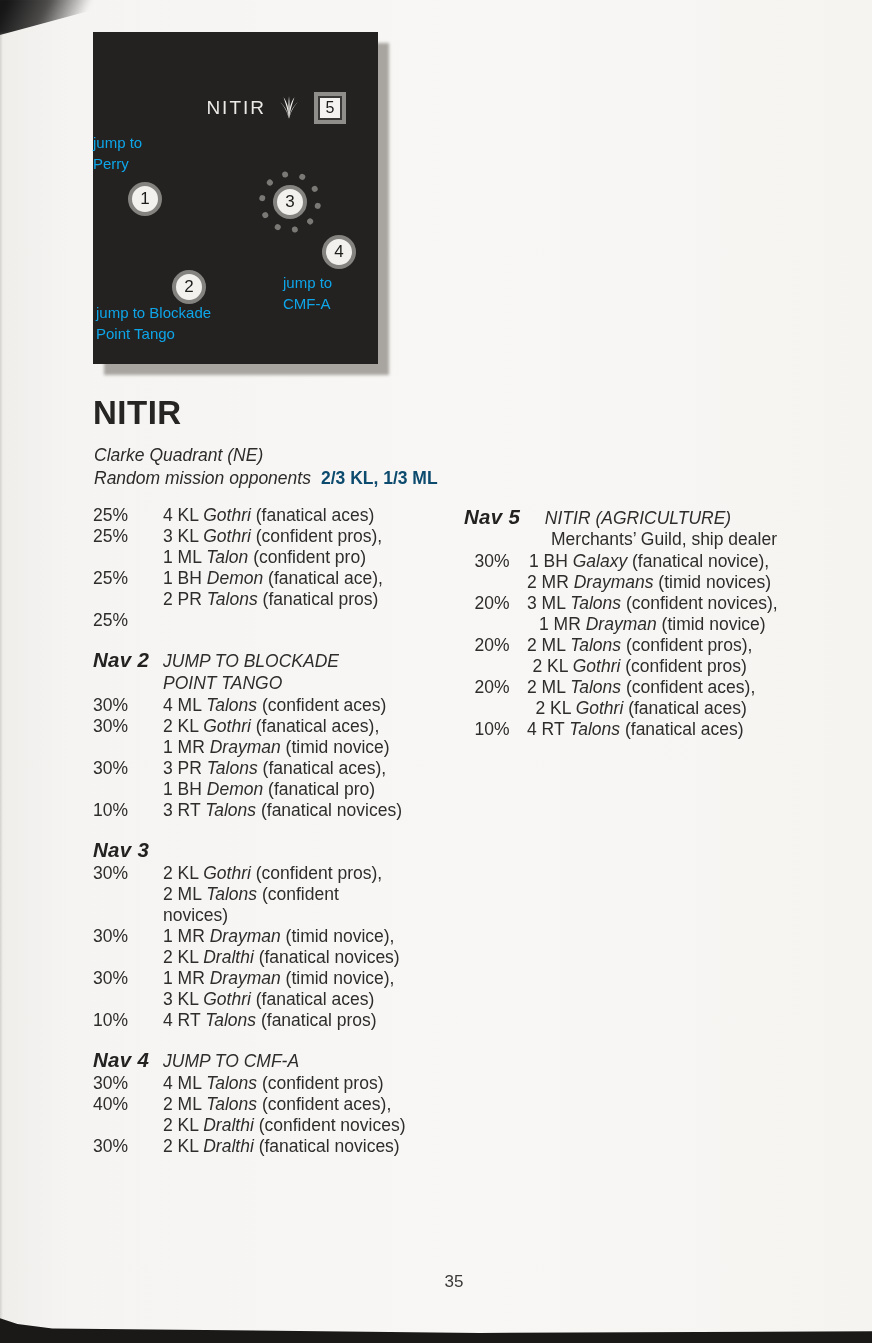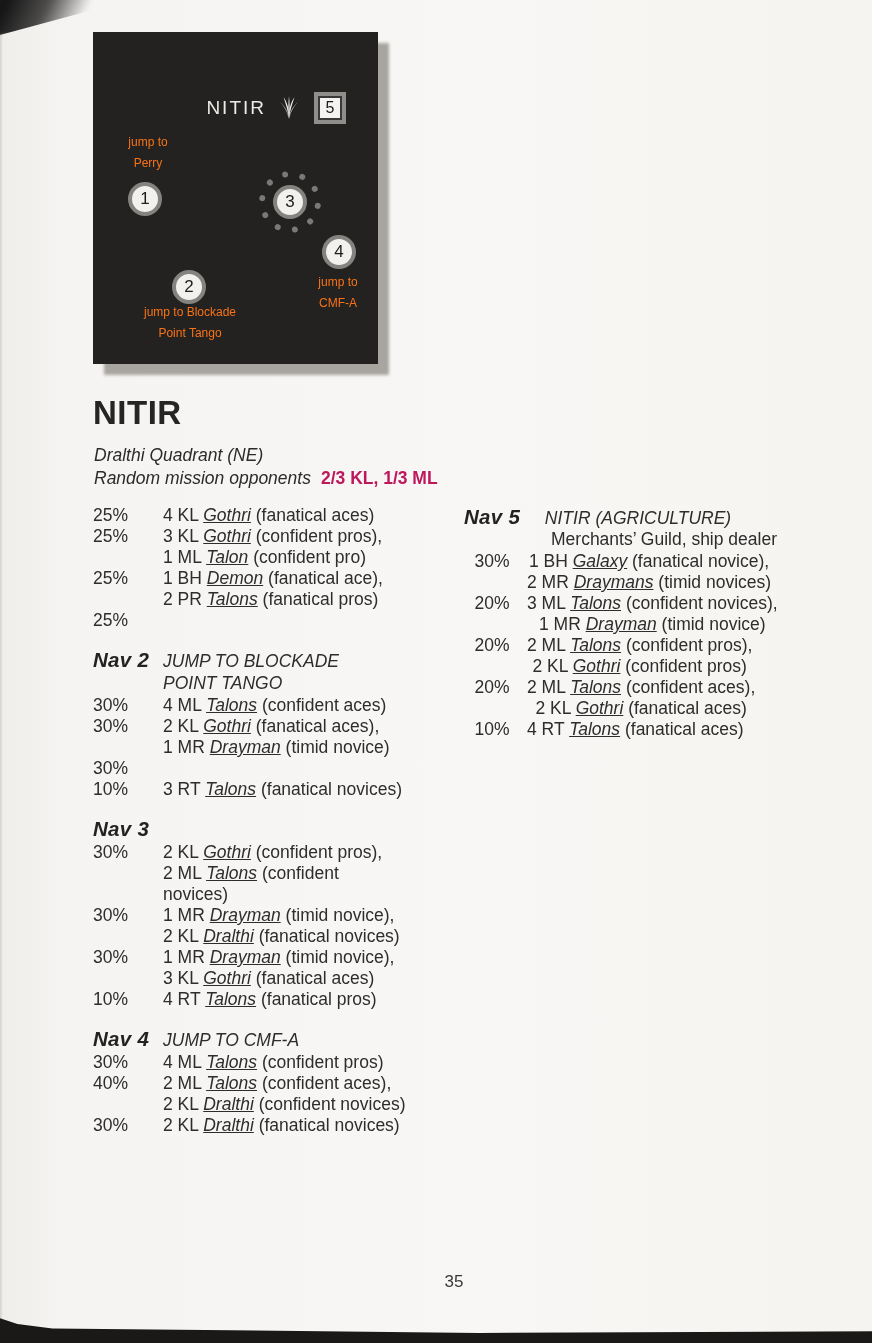--- a/index.html
+++ b/index.html
@@ -18,54 +18,54 @@
 
   
   .map-panel{position:absolute;left:93px;top:32px;width:285px;height:332px;
     background:#232220;box-shadow:11px 11px 3px #a8a5a0;}
   .map-header{position:absolute;top:63px;right:36px;display:flex;align-items:center;gap:10px;}
   .map-title{font-size:19px;letter-spacing:2px;color:#eceae7;}
   .plant-icon{width:26px;height:26px;display:block;}
   .base-box{width:20px;height:20px;margin-left:6px;background:#f4f3f1;border:2px solid #3a3938;
     box-shadow:0 0 0 4px #908e8b;display:flex;align-items:center;justify-content:center;
     font-size:16px;color:#1b1b1b;}
-  .nav-label{position:absolute;white-space:pre-line;text-align:center;
-    font-size:12px;line-height:21px;color:#f97316;}
+  .nav-label{position:absolute;white-space:pre-line;text-align:left;
+    font-size:15px;line-height:21px;color:#0ea5e9;}
   .lbl-perry{left:0;top:100px;width:110px;}
   .lbl-blockade{left:3px;top:270px;width:188px;}
   .lbl-cmfa{left:190px;top:240px;width:110px;}
   .navpoint{position:absolute;width:26px;height:26px;border-radius:50%;background:#f2f1ee;
     border:4px solid #858380;color:#1d1d1b;display:flex;align-items:center;justify-content:center;
     font-size:17px;}
   .np1{left:35px;top:150px;} .np2{left:79px;top:238px;}
   .np3{left:180px;top:153px;} .np4{left:229px;top:203px;}
   .asteroid-dots{position:absolute;left:166px;top:139px;width:62px;height:62px;}
   .asteroid-dots span{position:absolute;left:50%;top:50%;width:6px;height:6px;border-radius:50%;
     background:#7b7976;}
 
   
   .page-title{position:absolute;left:93px;top:394px;font-size:33px;font-weight:bold;
     color:#262523;letter-spacing:.5px;margin:0;}
   .meta{position:absolute;left:94px;top:444px;font-size:17.5px;line-height:23px;color:#2c2b29;}
   .italic{font-style:italic;}
-  .meta-bold{font-weight:bold;font-style:normal;margin-left:10px;color:#be185d;}
+  .meta-bold{font-weight:bold;font-style:normal;margin-left:10px;color:#0c4a6e;}
 
   .col{position:absolute;top:505px;font-size:17.5px;color:#2e2d2b;}
   .col-left{left:93px;width:315px;}
   .col-right{left:457px;width:355px;text-align:center;}
   .nav-section{margin-bottom:17px;}
   .nav-header{display:flex;margin-bottom:1px;}
   .nav-name{width:70px;flex:none;font-weight:bold;font-style:italic;font-size:20.5px;
     color:#232220;letter-spacing:.3px;}
   .nav-titles{padding-top:2px;}
   .nav-title{font-style:italic;line-height:22px;max-width:222px;}
   .nav-subtitle{line-height:21px;margin-left:24px;}
   .nav-row{display:flex;line-height:21px;}
   .pct{width:70px;flex:none;}
-  .line i{font-style:italic;text-decoration:underline;}
+  .line i{font-style:italic;}
   .page-number{position:absolute;top:1272px;left:0;width:100%;box-sizing:border-box;
     padding-left:36px;text-align:center;font-size:17px;color:#3a3938;}
 </style>
 </head>
 <body>
 
 <div class="edge-line"></div>
 <div class="corner-artifact"></div>
 
 <div class="map-panel">
@@ -115,21 +115,21 @@
       <span>3</span>
     </div>
   <div class="navpoint np4">
       <span>4</span>
     </div>
 </div>
 
 <h1 class="page-title">NITIR</h1>
 
 <div class="meta">
-  <div class="italic">Dralthi Quadrant (NE)</div>
+  <div class="italic">Clarke Quadrant (NE)</div>
   <div>
     <span class="italic">Random mission opponents</span><span class="meta-bold">2/3 KL, 1/3 ML</span>
   </div>
 </div>
 
 <div class="col col-left">
     <div class="nav-section">
       <div class="nav-row">
         <div class="pct">25%</div>
         <div class="lines">
@@ -169,20 +169,24 @@
       </div>
       <div class="nav-row">
         <div class="pct">30%</div>
         <div class="lines">
           <div class="line">2 KL <i>Gothri</i> (fanatical aces),</div>
           <div class="line">1 MR <i>Drayman</i> (timid novice)</div>
         </div>
       </div>
       <div class="nav-row">
         <div class="pct">30%</div>
+        <div class="lines">
+          <div class="line">3 PR <i>Talons</i> (fanatical aces),</div>
+          <div class="line">1 BH <i>Demon</i> (fanatical pro)</div>
+        </div>
       </div>
       <div class="nav-row">
         <div class="pct">10%</div>
         <div class="lines">
           <div class="line">3 RT <i>Talons</i> (fanatical novices)</div>
         </div>
       </div>
     </div>
     <div class="nav-section">
       <div class="nav-header">

